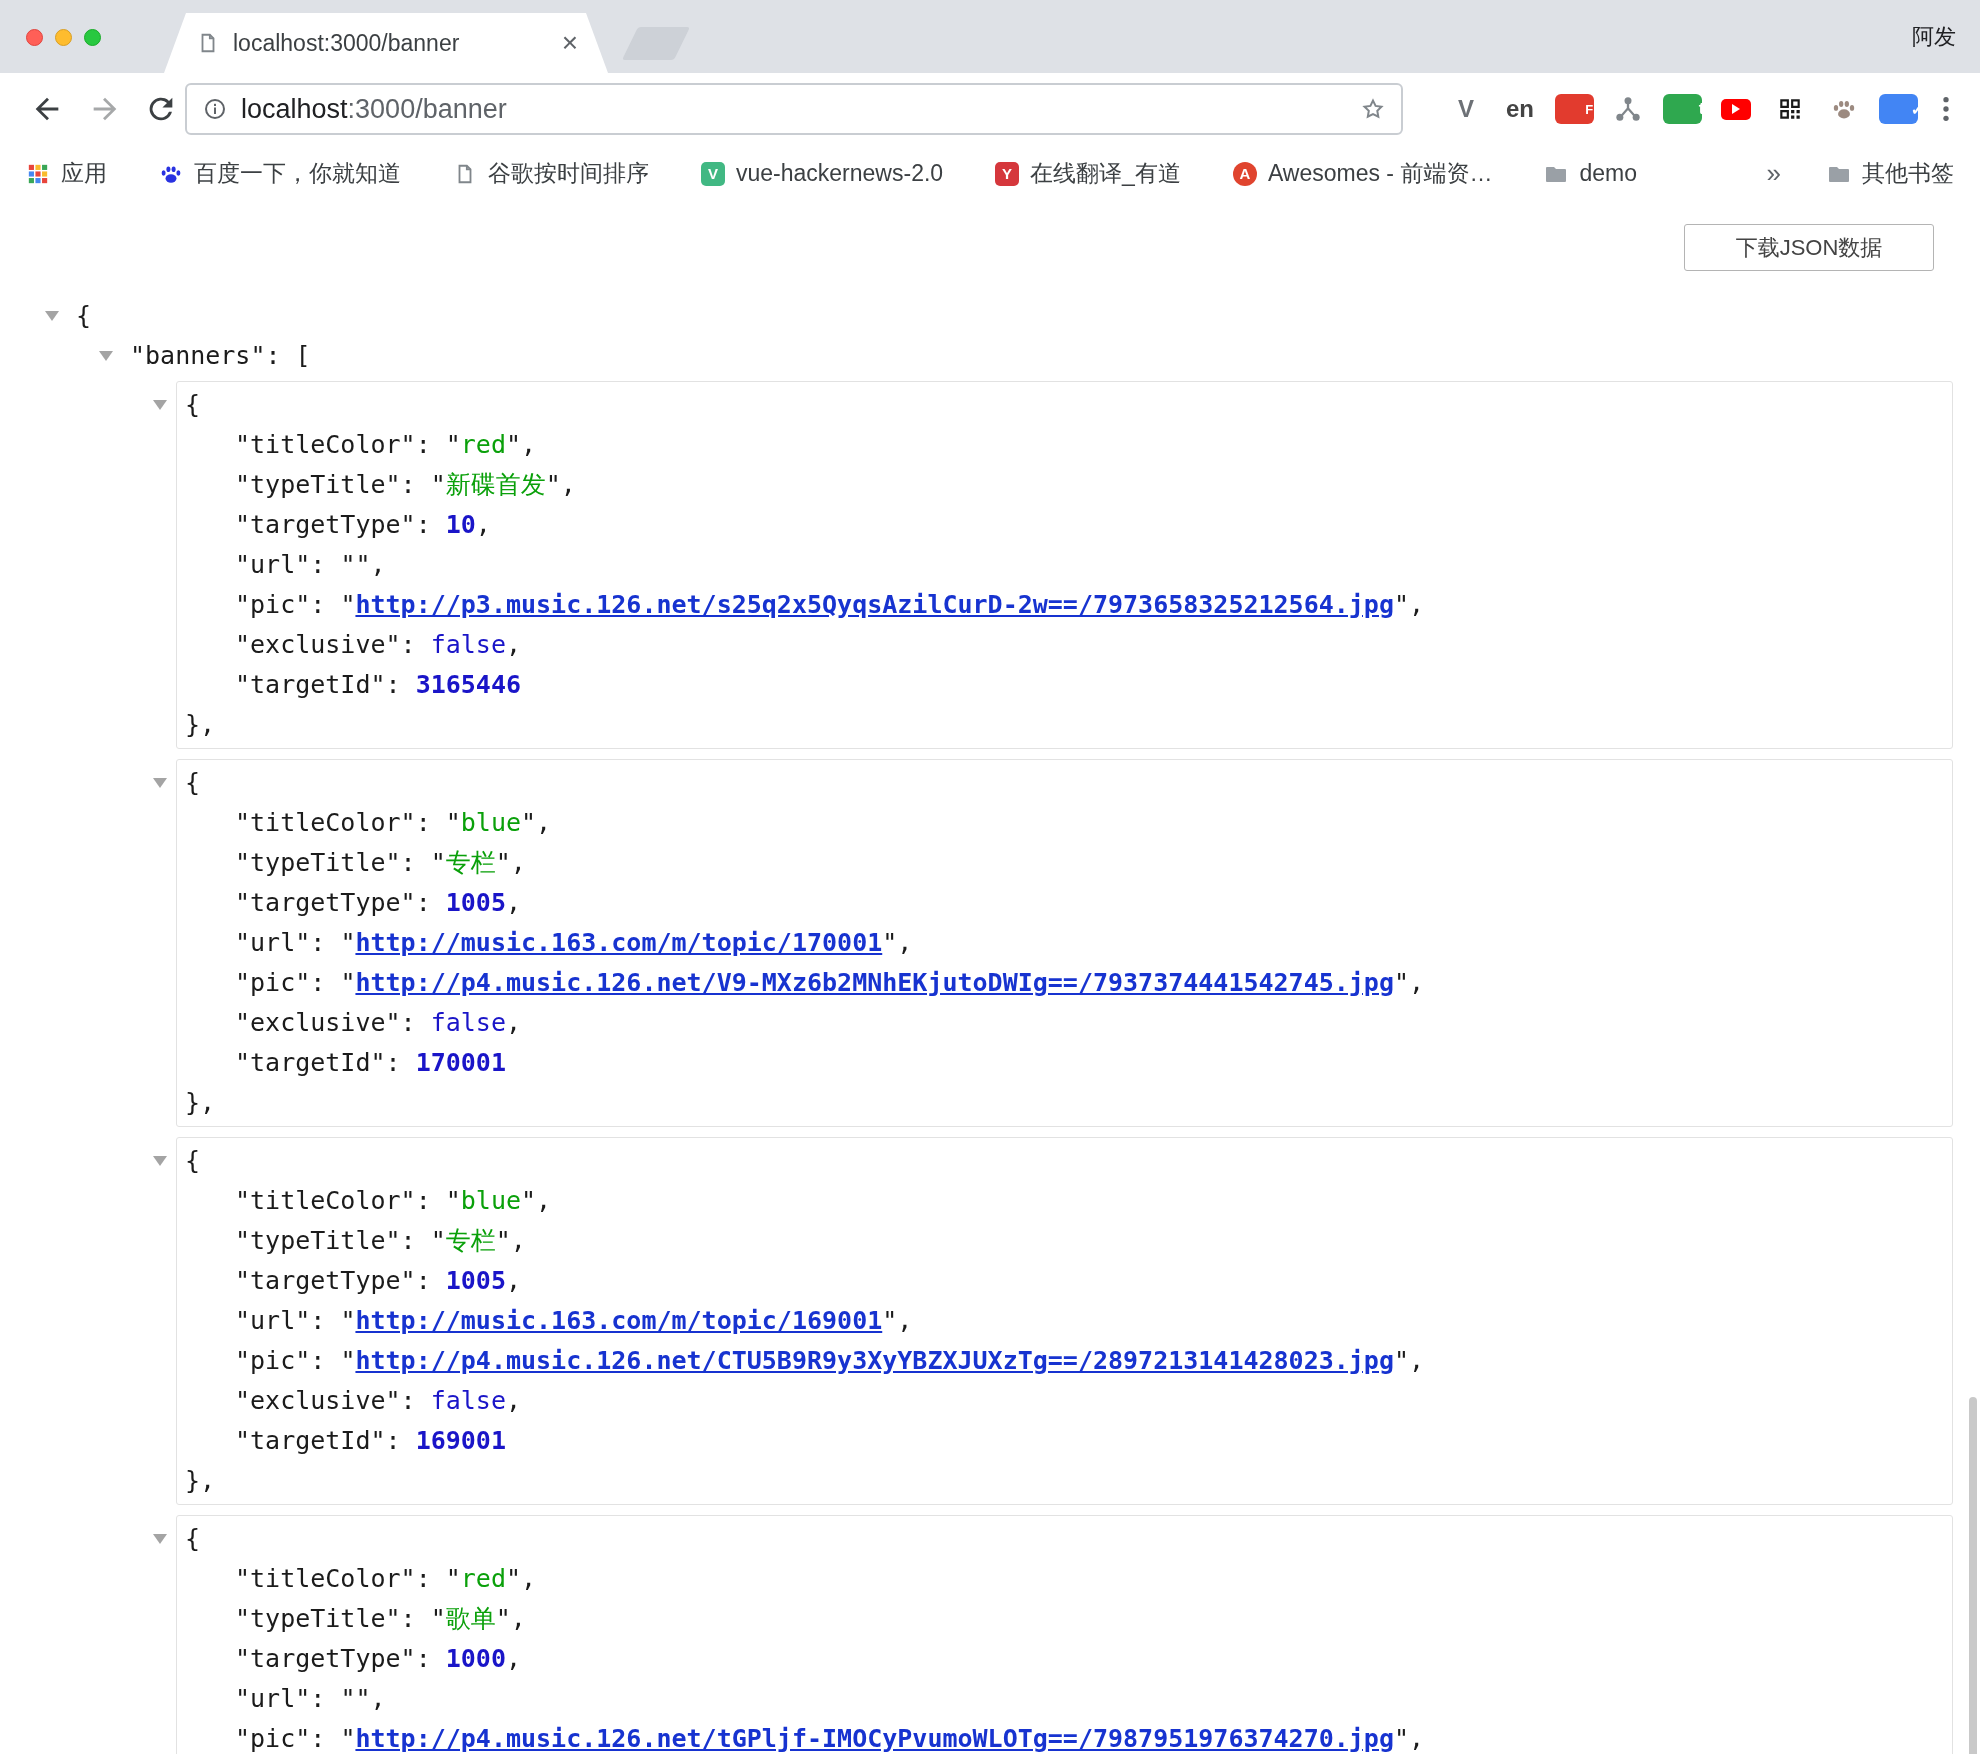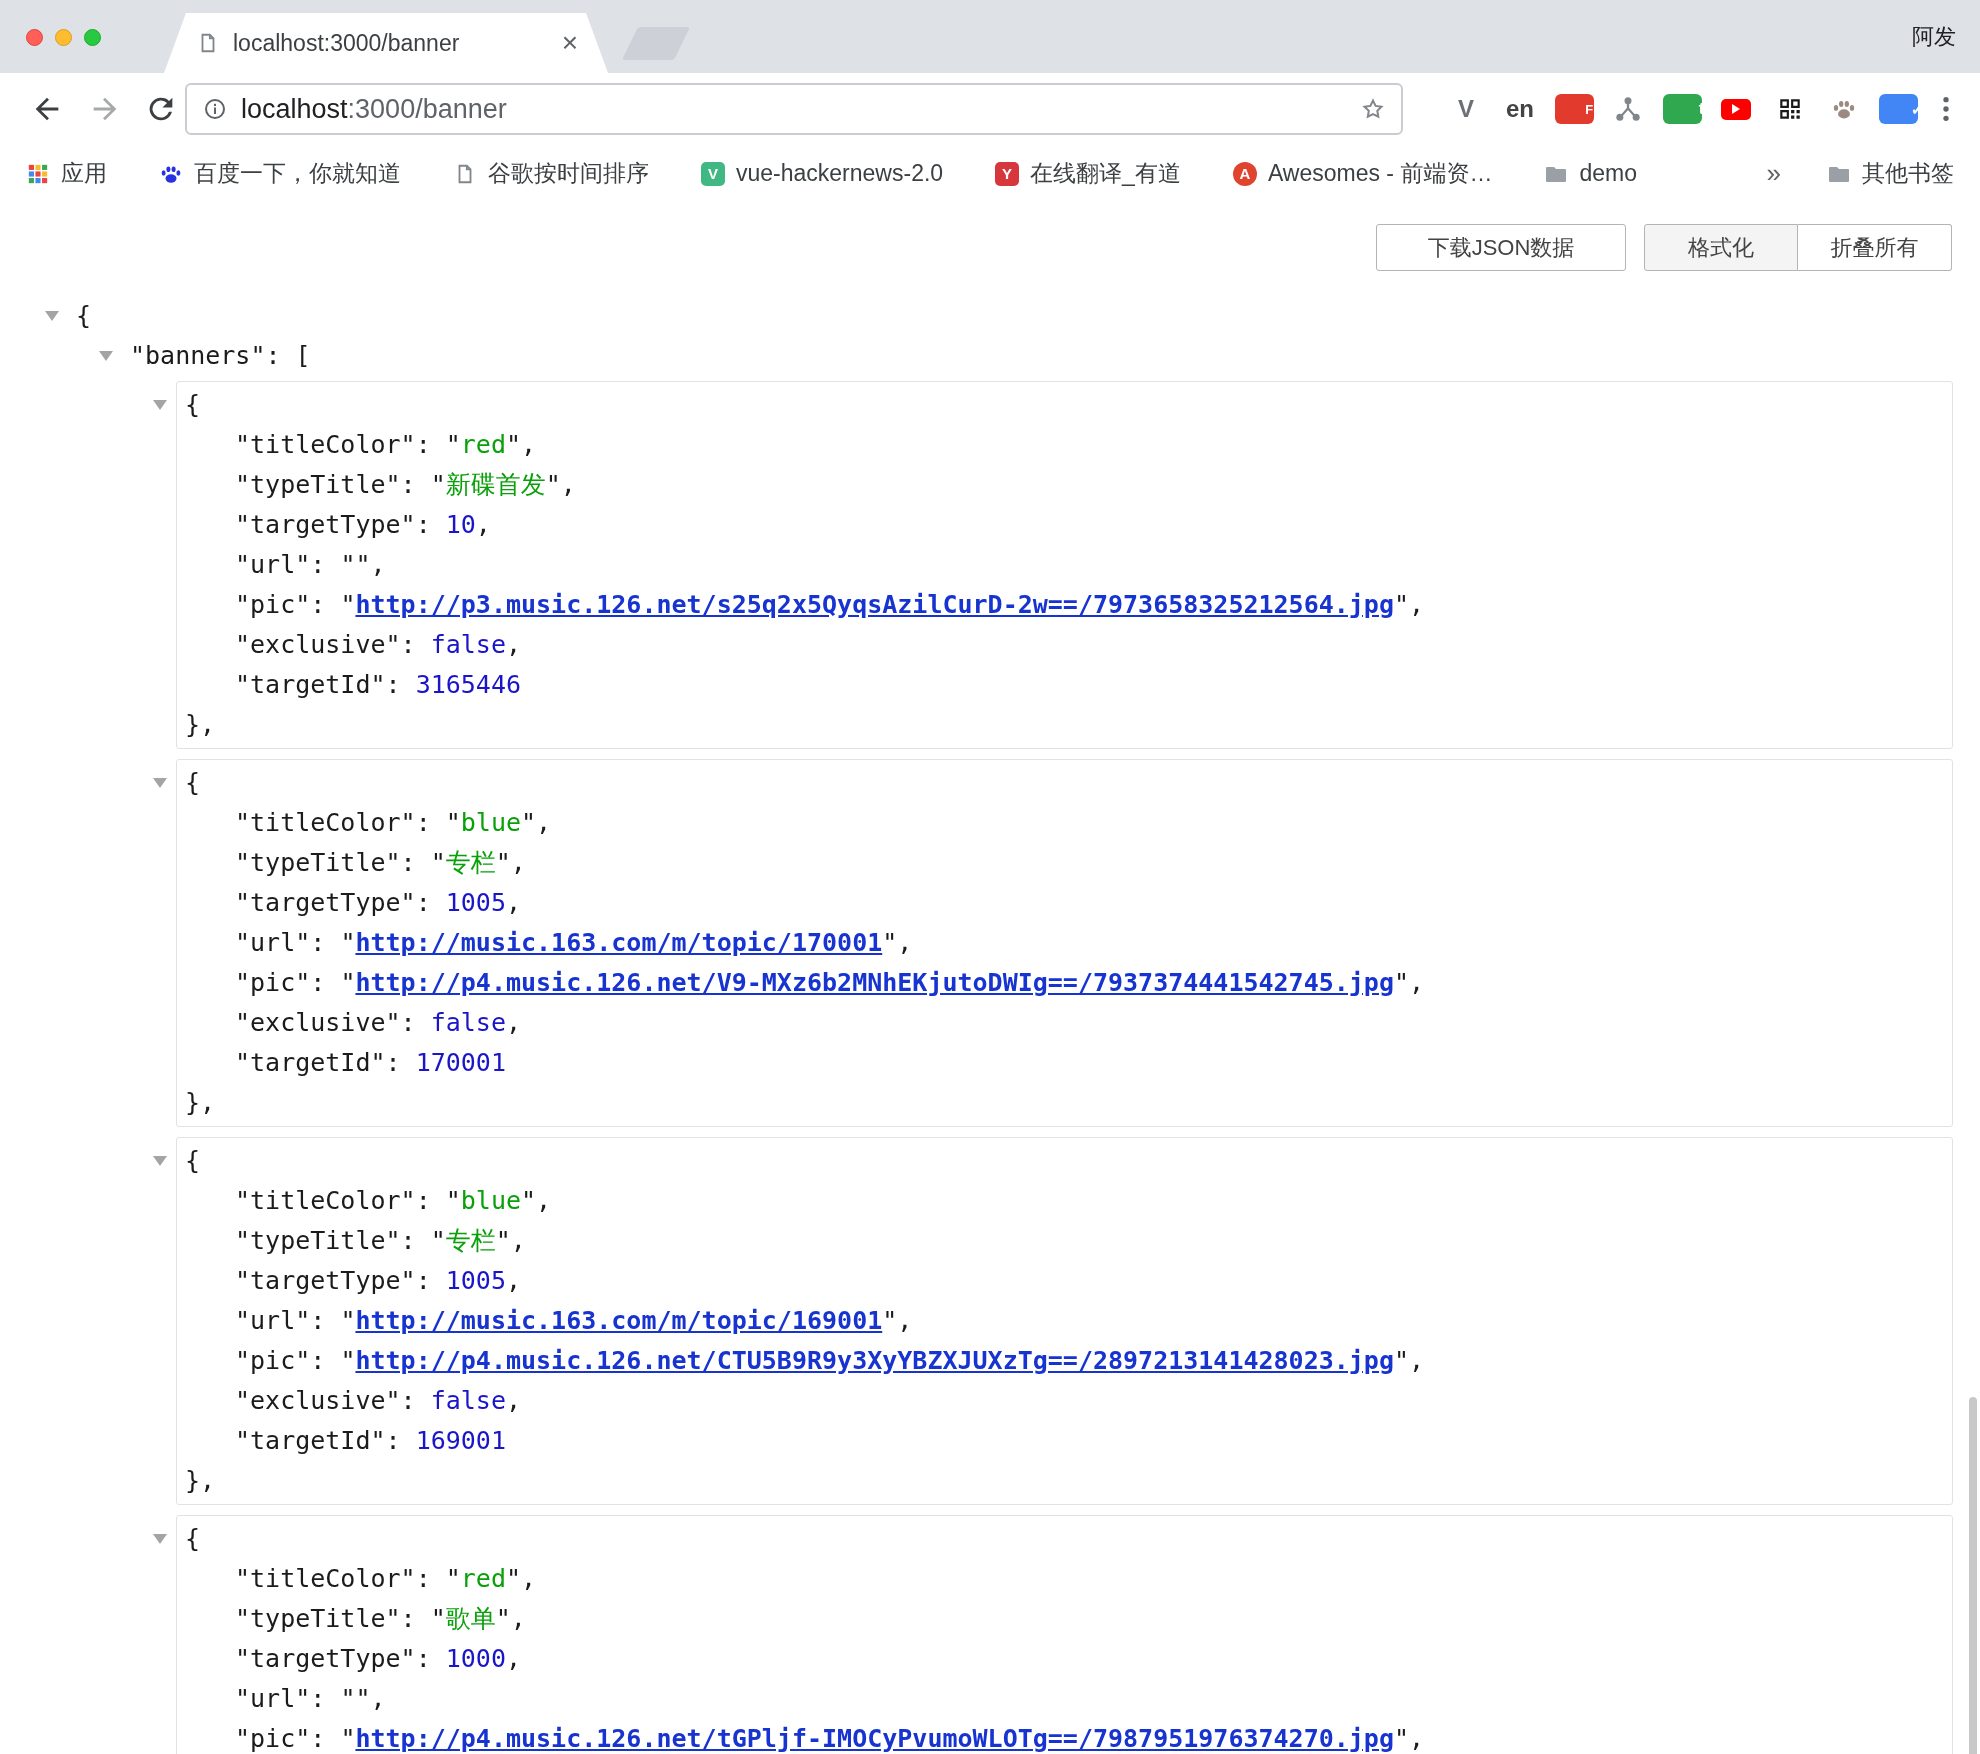--- a/index.html
+++ b/index.html
@@ -71,21 +71,21 @@
   .tri { position:absolute; top:15px; width:0; height:0;
     border-left:7px solid transparent; border-right:7px solid transparent;
     border-top:10px solid #a4a4a4; cursor:pointer; }
   .obj-box { margin:5px 27px 10px 176px; border:1px solid #e2e2e2; border-radius:3px;
     padding:3px 0; }
   .brace-row { padding-left:8px; }
   .prop-row { padding-left:58px; }
   .k { color:#1b1b1b; }
   .p { color:#1b1b1b; }
   .s { color:#0aa00a; }
-  .n { color:#1a15c8; font-weight:normal;text-align:center; }
+  .n { color:#1a15c8; font-weight:bold;text-align:center; }
   .b { color:#1a15c8; font-weight:normal; }
   .lnk { color:#1733d0; font-weight:bold; text-decoration:underline; cursor:pointer; }
 
   .scroll-thumb { position:absolute; right:3px; top:1195px; width:8px; height:550px;
     background:#c9c9c9; border-radius:4px; }
 </style>
 </head>
 <body>
 
 <div class="tabstrip">
@@ -274,24 +274,20 @@
           <path d="M3 5h7l2 2h9a1 1 0 0 1 1 1v11a1 1 0 0 1-1 1H3a1 1 0 0 1-1-1V6a1 1 0 0 1 1-1z"></path>
         </svg>
     </span>
     <span>其他书签</span>
   </div>
 </div>
 
 <div class="content">
   <div class="toolbar">
     <div class="btn btn-download">下载JSON数据</div>
-    <div class="btn-group">
-      <div class="btn">格式化</div>
-      <div class="btn">折叠所有</div>
-    </div>
   </div>
 
   <div class="json-tree">
       <div class="row indent0"><span class="tri" style="left: 45px;"></span><span class="p">{</span></div>
       <div class="row indent1"><span class="tri" style="left: 99px;"></span><span class="k">"banners"</span><span class="p">: [</span></div>
       <div class="obj-box">
         <div class="row brace-row"><span class="tri" style="left: -24px;"></span><span class="p">{</span></div>
         <div class="row prop-row"><span class="k">"titleColor"</span><span class="p">: </span><span class="p">"</span><span class="s">red</span><span class="p">"</span><span class="p">,</span></div>
         <div class="row prop-row"><span class="k">"typeTitle"</span><span class="p">: </span><span class="p">"</span><span class="s">新碟首发</span><span class="p">"</span><span class="p">,</span></div>
         <div class="row prop-row"><span class="k">"targetType"</span><span class="p">: </span><span class="n">10</span><span class="p">,</span></div>

